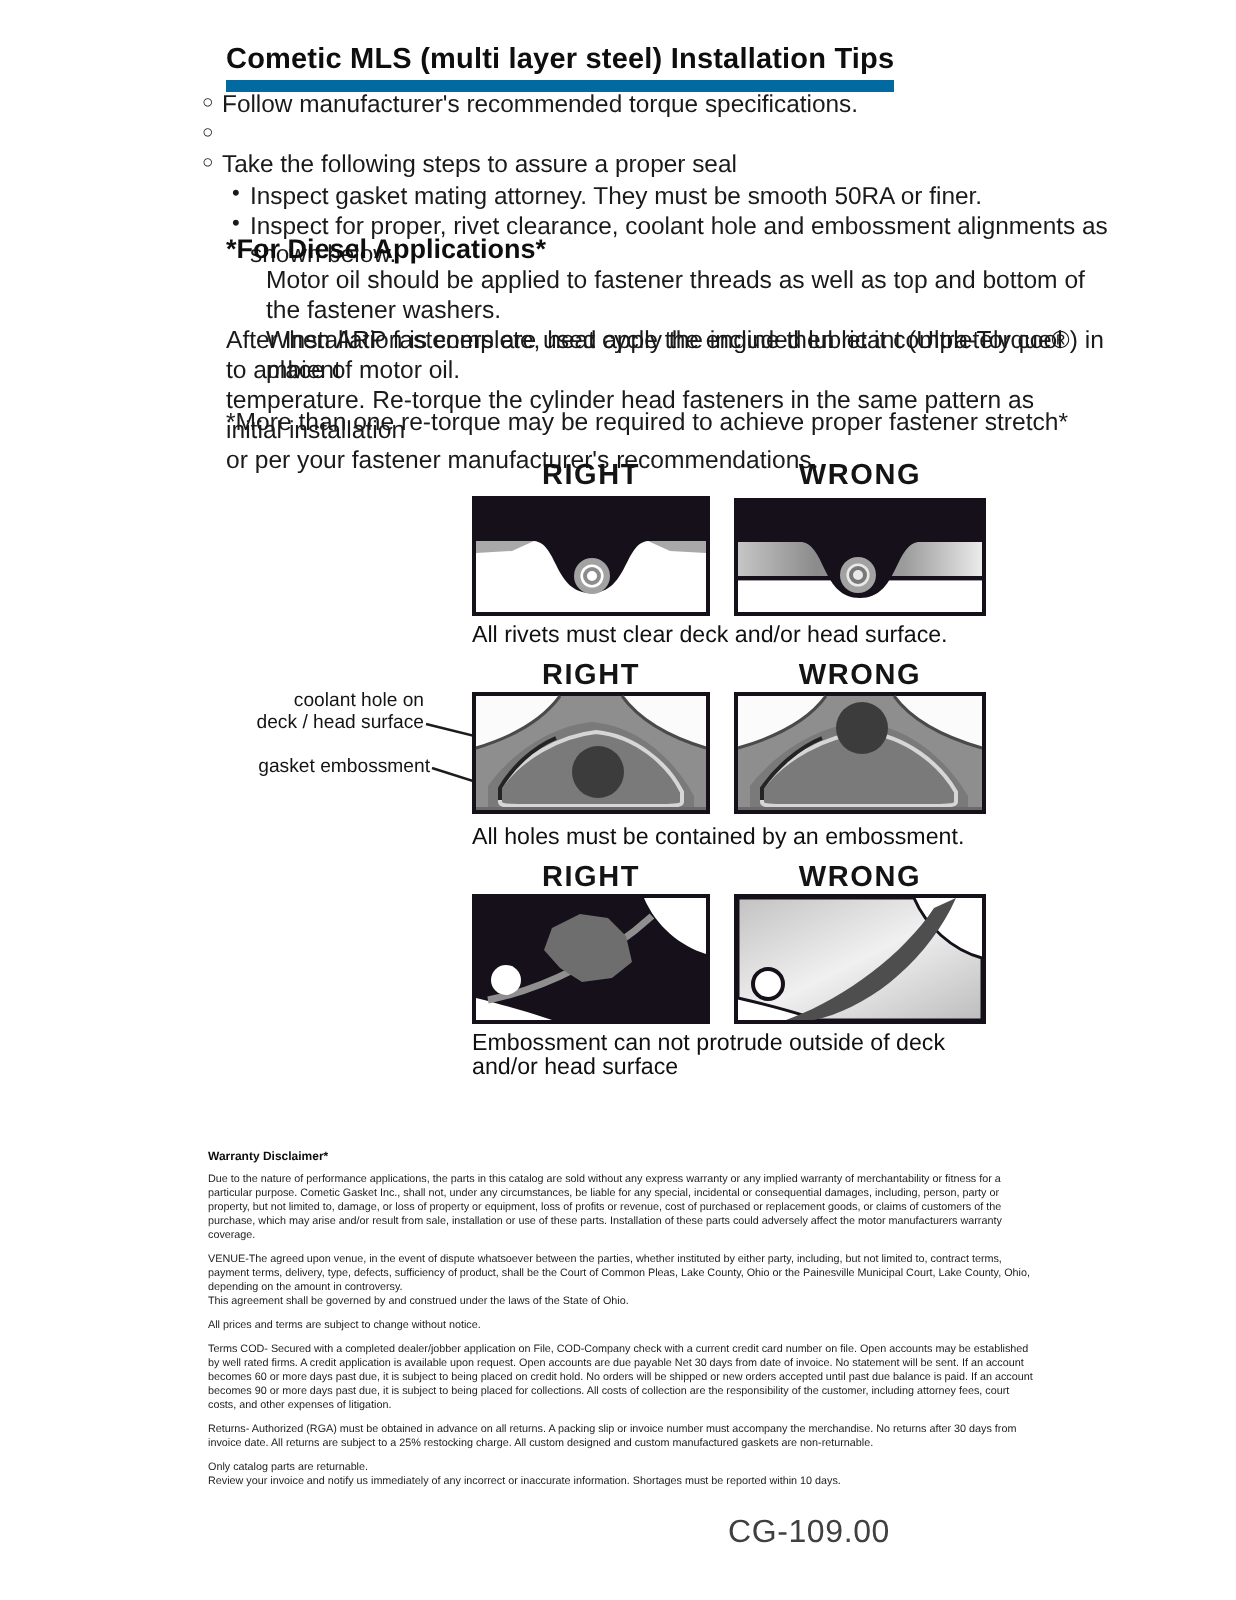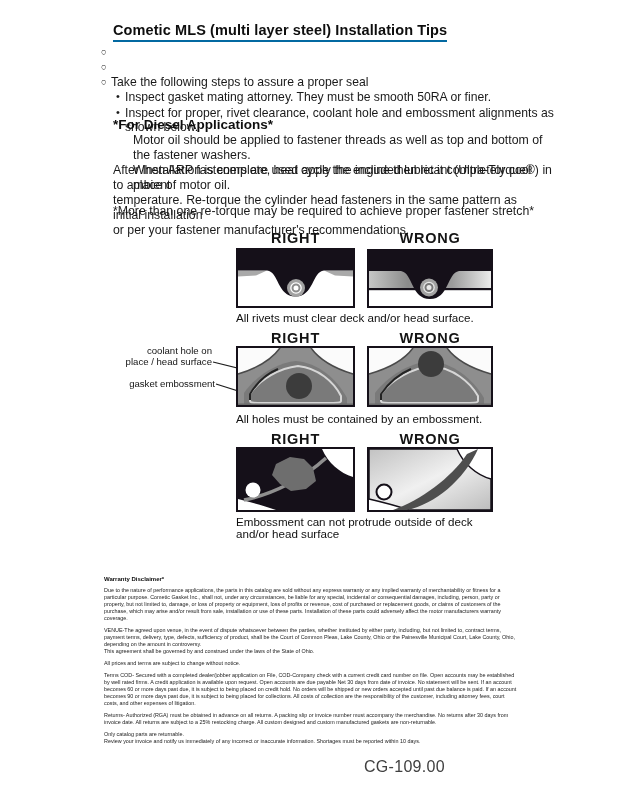--- a/index.html
+++ b/index.html
@@ -1,19 +1,19 @@
 <!DOCTYPE html>
 <html><head>
 <meta charset="utf-8">
 <style>
   html,body { margin:0; padding:0; background:#ffffff; }
   body { width:618px; height:800px; font-family:"Liberation Sans", sans-serif; color:#1a1a1a; }
   .page { position:relative; width:618px; height:800px; background:#ffffff; overflow:hidden; }
   .abs { position:absolute; }
-  .title { font-weight:bold; font-size:14.5px; letter-spacing:0.1px; border-bottom:2px solid #0369a1; padding-bottom:2px; color:#0e0e0e; }
+  .title { font-weight:bold; font-size:14.5px; letter-spacing:0.1px; border-bottom:6px solid #0369a1; padding-bottom:2px; color:#0e0e0e; }
   .brow { display:flex; margin-bottom:1.4px; font-size:12.2px; }
   .bmark { flex:none; width:10px; font-size:9.5px; line-height:13.5px; }
   .submark { flex:none; width:9px; font-size:11px; line-height:13px; }
   .sub { margin-left:15px; }
   .dheading { font-weight:bold; font-size:13.5px; color:#0e0e0e; }
   .para { font-size:12.3px; line-height:15px; white-space:pre-line; }
   .figlabel { font-size:14.5px; letter-spacing:0.8px; text-align:center; color:#141414;font-weight:bold; }
   .figcaption { font-size:11.6px; line-height:11.5px; white-space:pre-line; color:#101010; }
   .callout { font-size:9.6px; line-height:10.5px; text-align:right; white-space:pre-line; color:#141414; }
   .figbox { display:block; }
@@ -25,20 +25,21 @@
 </head>
 <body>
 
 <div class="page">
 
   <div class="abs title" style="left:113px; top:22px;">Cometic MLS (multi layer steel) Installation Tips</div>
 
   <div class="abs" style="left:101px; top:45px; width:470px;">
     <div class="brow">
         <span class="bmark">○</span>
+        <span>Follow manufacturer's recommended torque specifications.</span>
       </div>
     <div class="brow">
         <span class="bmark">○</span>
       </div>
     <div class="brow">
         <span class="bmark">○</span>
         <span>Take the following steps to assure a proper seal</span>
       </div>
     <div class="brow sub">
         <span class="submark">•</span>
@@ -88,21 +89,21 @@
     <circle cx="62" cy="38.5" r="5.8" fill="#e9e9e9"></circle>
     <circle cx="62" cy="38.5" r="3.5" fill="none" stroke="#787878" stroke-width="2"></circle>
   </svg>
 
   <div class="abs figcaption" style="left:236px; top:312px;">All rivets must clear deck and/or head surface.</div>
 
   <div class="abs figlabel" style="left:236px; top:330px; width:119px;">RIGHT</div>
   <div class="abs figlabel" style="left:367px; top:330px; width:126px;">WRONG</div>
 
   <div class="abs callout" style="left:112px; top:346px; width:100px;">coolant hole on
-place / head surface</div>
+deck / head surface</div>
   <div class="abs callout" style="left:115px; top:379px; width:100px;">gasket embossment</div>
 
   <svg class="abs" style="left:205px; top:355px;" width="100" height="50" viewBox="0 0 100 50">
     <line x1="8" y1="7" x2="89" y2="27" stroke="#1c1c1c" stroke-width="1.2"></line>
     <line x1="11" y1="29" x2="55" y2="43" stroke="#1c1c1c" stroke-width="1.2"></line>
   </svg>
 
   <svg class="abs figbox" style="left:236px; top:346px;" width="119" height="61" viewBox="0 0 119 61">
     <rect x="1" y="1" width="117" height="59" fill="#8e8e8e" stroke="#151019" stroke-width="2"></rect>
     <path d="M2,2 H44 C36,13 22,22 2,28 Z" fill="#fbfbfb"></path>

